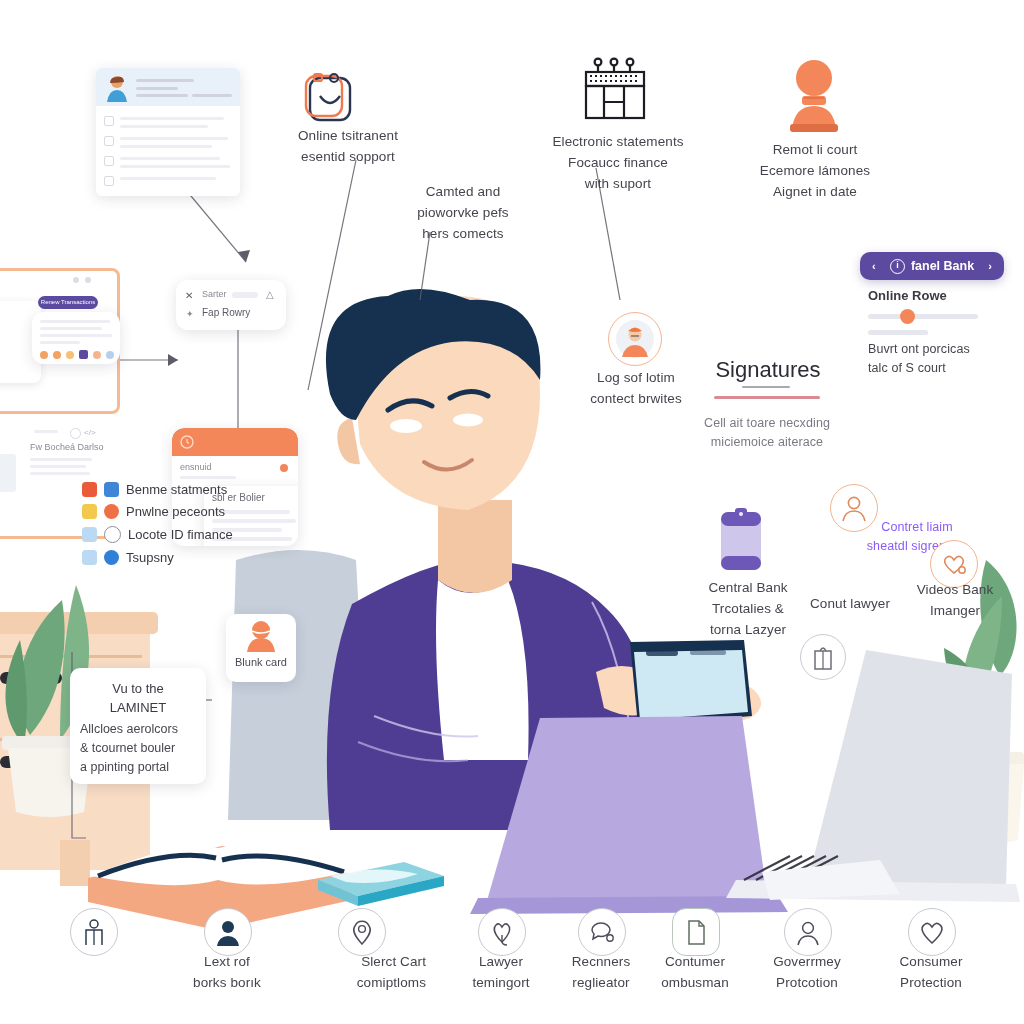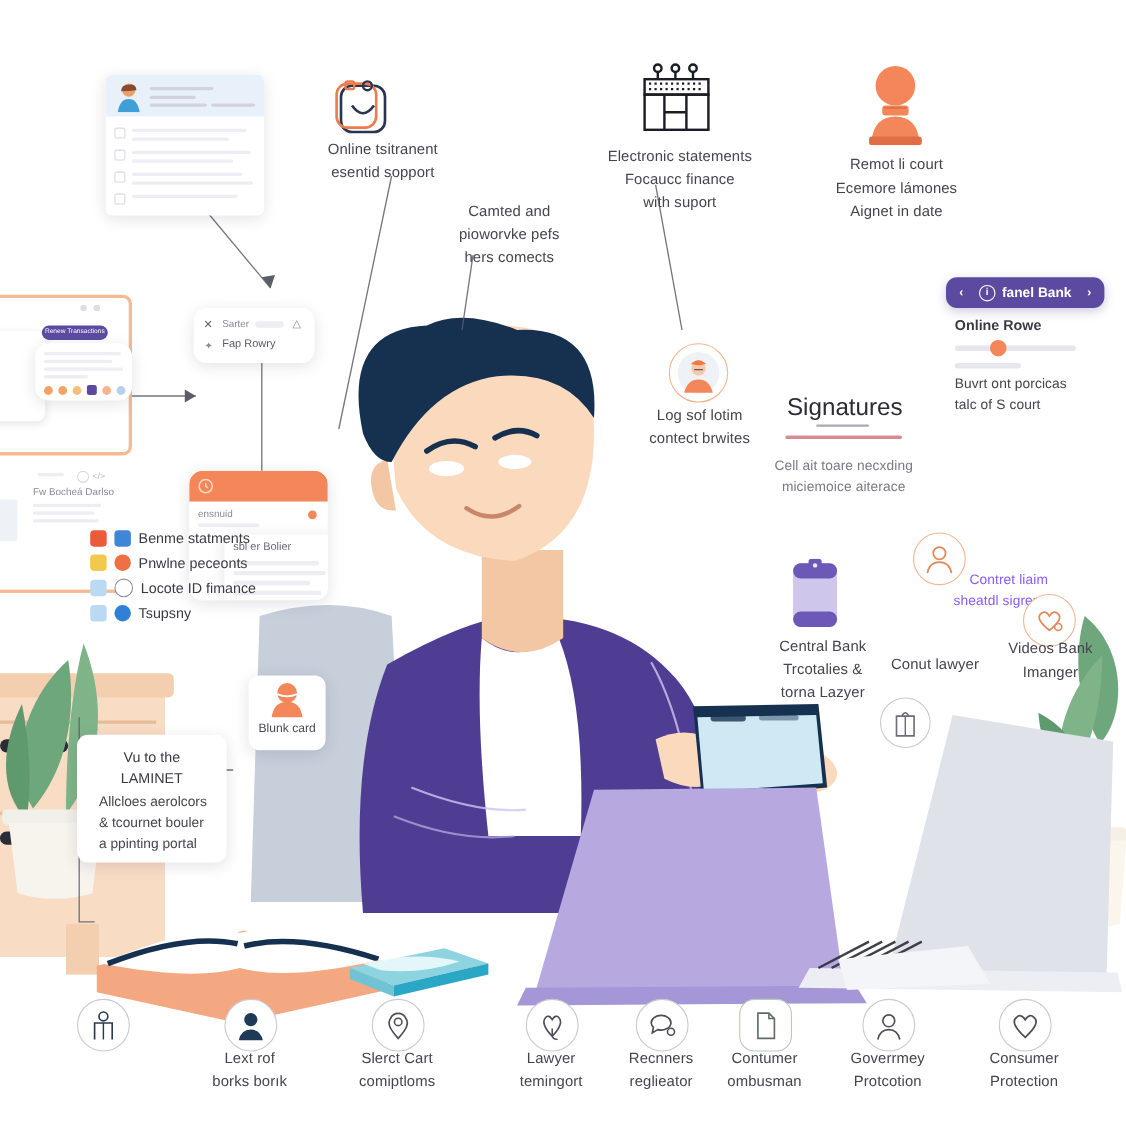--- a/index.html
+++ b/index.html
@@ -345,21 +345,21 @@
     <div class="chip">
       <span class="sw" style="background:#bcd9f3;"></span>
       <span class="sw2" style="background:#2f80d6;"></span>
       <span>Tsupsny</span>
     </div>
   </div>
 
   <div class="card" style="left:70px;top:668px;width:136px;height:116px;border-radius:10px;">
     <div style="position:absolute;left:0;top:12px;width:136px;text-align:center;font-size:13px;line-height:1.45;color:#3a3a44;white-space:pre-line;">Vu to the
 LAMINET</div>
-    <div style="position:absolute;left:20px;top:52px;width:120px;font-size:12.5px;line-height:1.5;color:#46464f;white-space:pre-line;">Allcloes aerolcors
+    <div style="position:absolute;left:10px;top:52px;width:120px;font-size:12.5px;line-height:1.5;color:#46464f;white-space:pre-line;">Allcloes aerolcors
 &amp; tcournet bouler
 a ppinting portal</div>
   </div>
 
   <div class="card" style="left:226px;top:614px;width:70px;height:68px;border-radius:10px;">
     <svg class="abs" width="36" height="36" viewBox="0 0 36 36" style="left:17px;top:4px;">
       <circle cx="18" cy="12" r="9" fill="#f4875a"></circle>
       <path d="M4 34 q 2 -14 14 -14 q 12 0 14 14Z" fill="#f4875a"></path>
       <path d="M9 13 q 9 4 18 0" stroke="#fff" stroke-width="1.6" fill="none"></path>
     </svg>
@@ -456,21 +456,21 @@
   </div>
   <div class="lbl" style="left:162px;top:952px;width:130px;">Lext rof
 borks borık</div>
 
   <div class="icirc" style="left:338px;top:908px;width:46px;height:46px;">
     <svg width="26" height="28" viewBox="0 0 26 28">
       <path d="M13 26 C 5 17 3 12 6 8 a 7.5 7.5 0 0 1 14 0 c 3 4 1 9 -7 18Z" fill="none" stroke="#4d4d59" stroke-width="1.5"></path>
       <circle cx="13" cy="11" r="3.4" fill="none" stroke="#4d4d59" stroke-width="1.4"></circle>
     </svg>
   </div>
-  <div class="lbl" style="left:296px;top:952px;width:130px;">Slerct Cart
+  <div class="lbl" style="left:296px;top:952px;width:130px;text-align:right;">Slerct Cart
 comiptloms</div>
 
   <div class="icirc" style="left:478px;top:908px;width:46px;height:46px;">
     <svg width="28" height="28" viewBox="0 0 28 28">
       <path d="M14 24 C 6 16 5 10 8 7 q 3 -3 6 2 q 3 -5 6 -2 c 3 3 2 9 -6 17Z" fill="none" stroke="#4d4d59" stroke-width="1.5"></path>
       <path d="M14 17 v6 q 0 4 5 4" fill="none" stroke="#4d4d59" stroke-width="1.4"></path>
     </svg>
   </div>
   <div class="lbl" style="left:436px;top:952px;width:130px;">Lawyer
 temingort</div>

